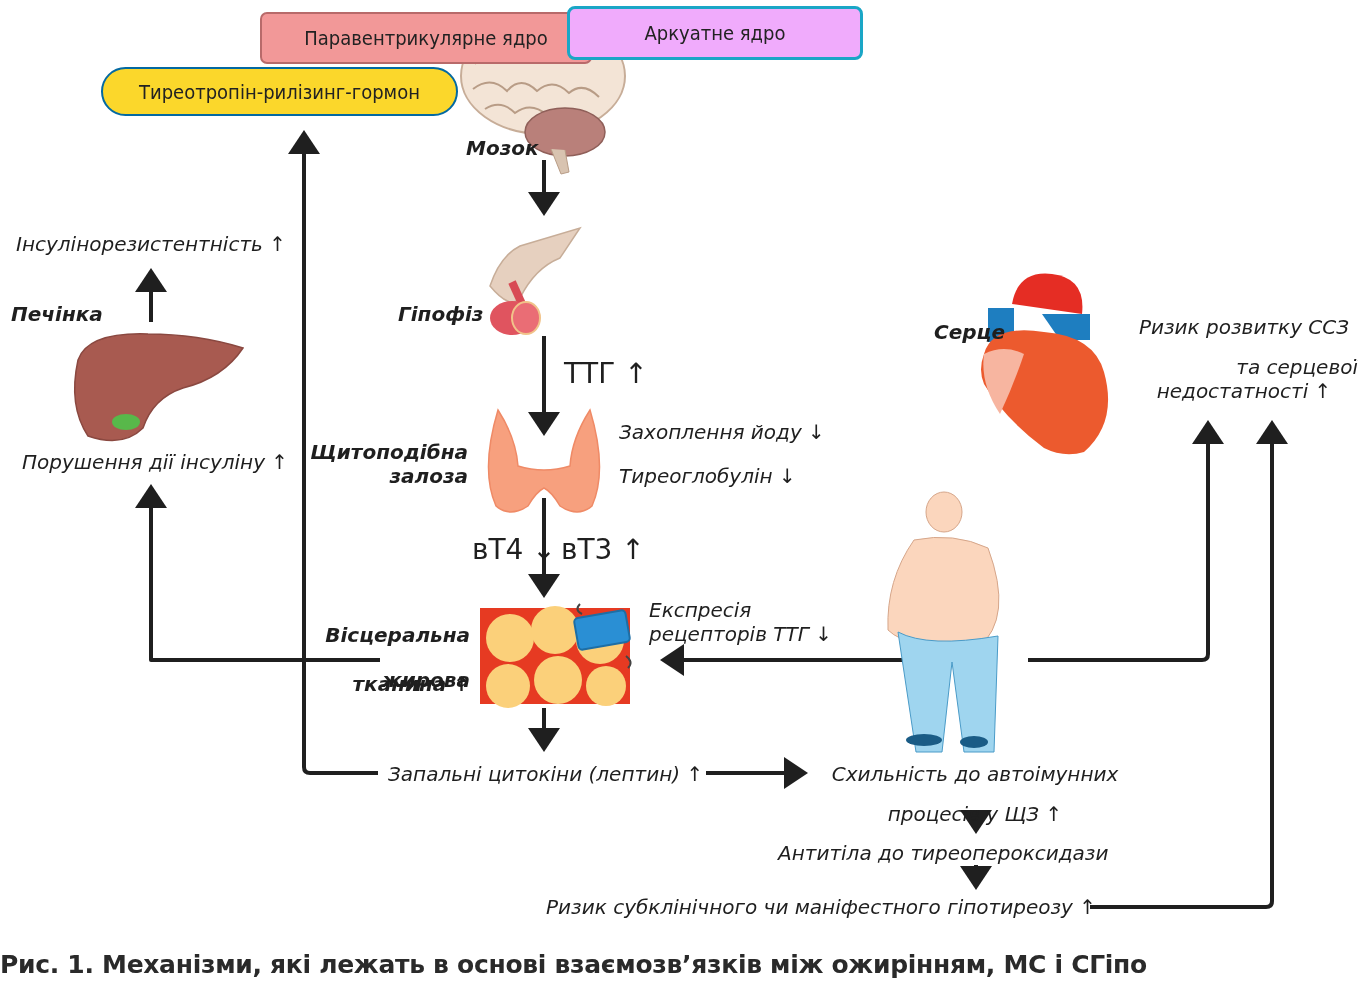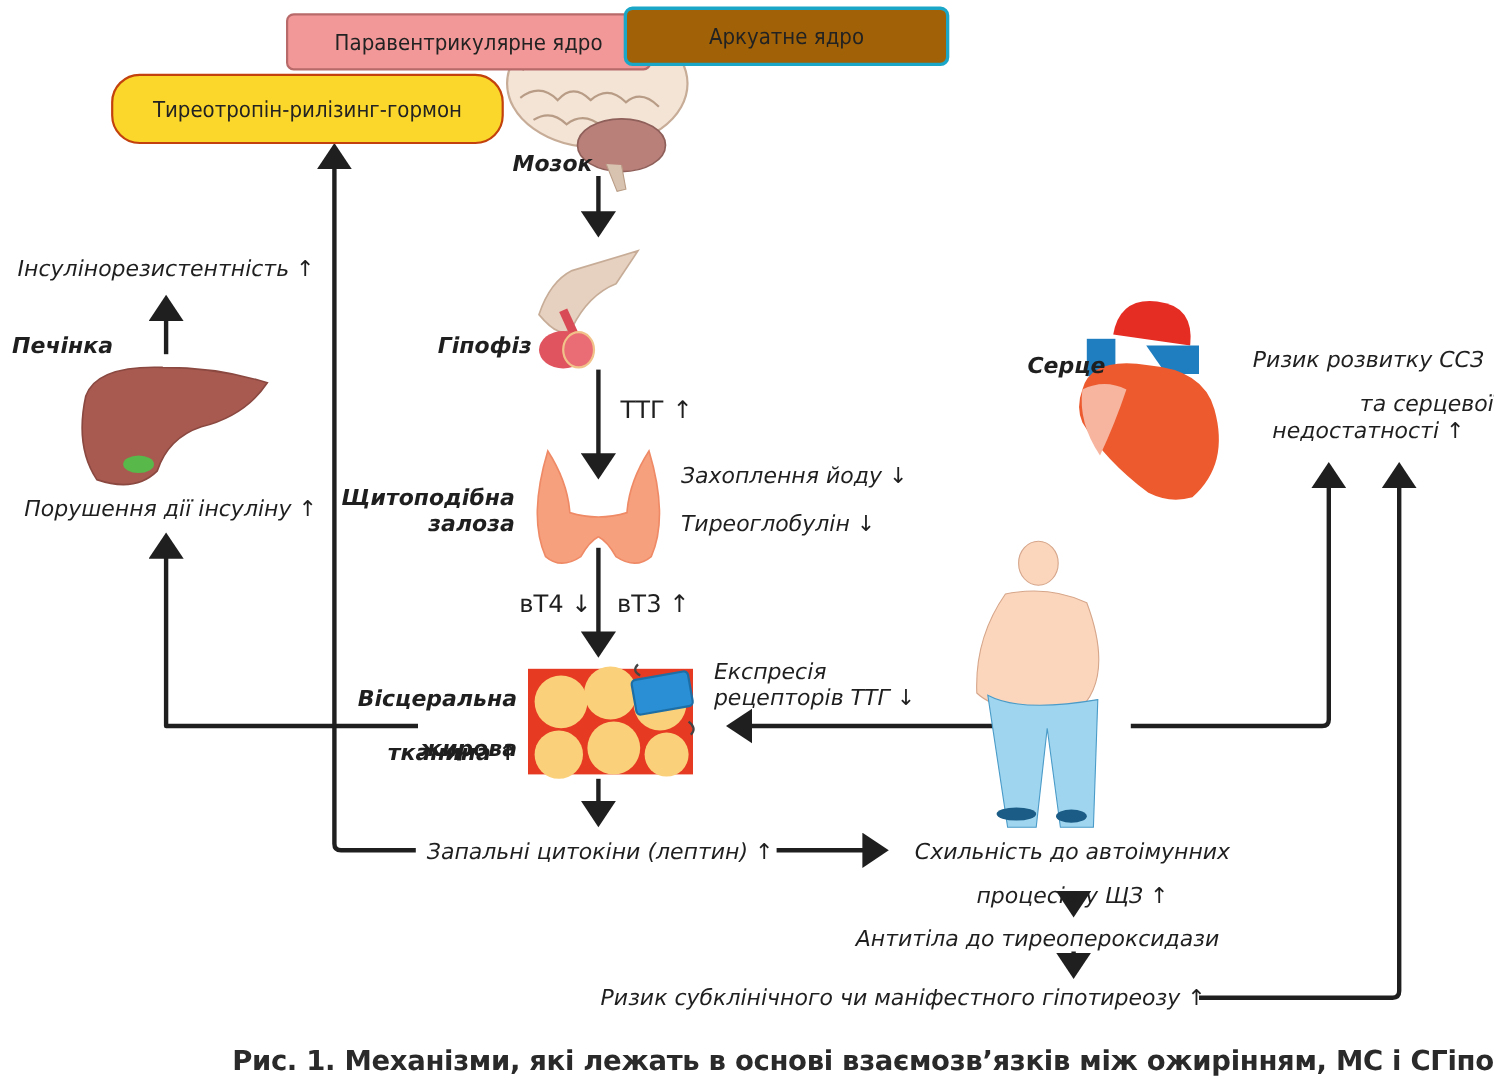--- a/index.html
+++ b/index.html
@@ -1,27 +1,27 @@
 <!DOCTYPE html>
 <html><head>
   <meta charset="utf-8">
   <style>
     html, body { margin: 0; padding: 0; background: #ffffff; }
     body { width: 1358px; height: 988px; position: relative; overflow: hidden; font-family: "DejaVu Sans", sans-serif; color: #1f1f1f; }
     #wires { position: absolute; left: 0; top: 0; width: 1358px; height: 988px; }
     .box { position: absolute; display: flex; align-items: center; justify-content: center; font-family: "DejaVu Sans Condensed", "DejaVu Sans", sans-serif; font-size: 20px; color: #222; box-sizing: border-box; }
     .box-pvn { left: 224px; top: 12px; width: 332px; height: 52px; background: #f29898; border: 2px solid #b86a6a; border-radius: 7px; margin-left: 36px; }
-    .box-arc { left: 567px; top: 6px; width: 296px; height: 54px; background: #a16207; border: 3px solid #1aa6c6; border-radius: 8px; }
-    .box-trh { left: 101px; top: 67px; width: 357px; height: 64px; background: #fbd72b; border: 2px solid #c2410c; border-radius: 26px; }
+    .box-arc { left: 567px; top: 6px; width: 296px; height: 54px; background: #f0abfc; border: 3px solid #1aa6c6; border-radius: 8px; }
+    .box-trh { left: 101px; top: 67px; width: 357px; height: 49px; background: #fbd72b; border: 2px solid #0369a1; border-radius: 26px; }
     .lbl { position: absolute; font-style: italic; font-size: 20px; color: #1f1f1f; white-space: nowrap; line-height: 24px; }
     .lbl-b { font-weight: bold; }
-    .lbl-n { position: absolute; font-size: 22px; color: #1f1f1f; white-space: nowrap; line-height: 24px; }
+    .lbl-n { position: absolute; font-size: 28px; color: #1f1f1f; white-space: nowrap; line-height: 24px; }
     .r { text-align: right; }
     .c { text-align: center; }
-    .caption { position: absolute; left: 0; top: 950px; width: 1358px; text-align: right; font-size: 25px; font-weight: bold; color: #2a2a2a; letter-spacing: -0.3px; }
+    .caption { position: absolute; left: 0; top: 950px; width: 1358px; text-align: left; font-size: 25px; font-weight: bold; color: #2a2a2a; letter-spacing: -0.3px; }
     svg.art { position: absolute; overflow: visible; }
   </style>
 </head>
 <body>
 
 <svg id="wires" viewBox="0 0 1358 988">
   <defs>
     <marker id="ah" markerWidth="8" markerHeight="8" refX="5" refY="4" orient="auto" markerUnits="strokeWidth">
       <path d="M0,0 L6,4 L0,8 Z" fill="#1f1f1f"></path>
     </marker>

